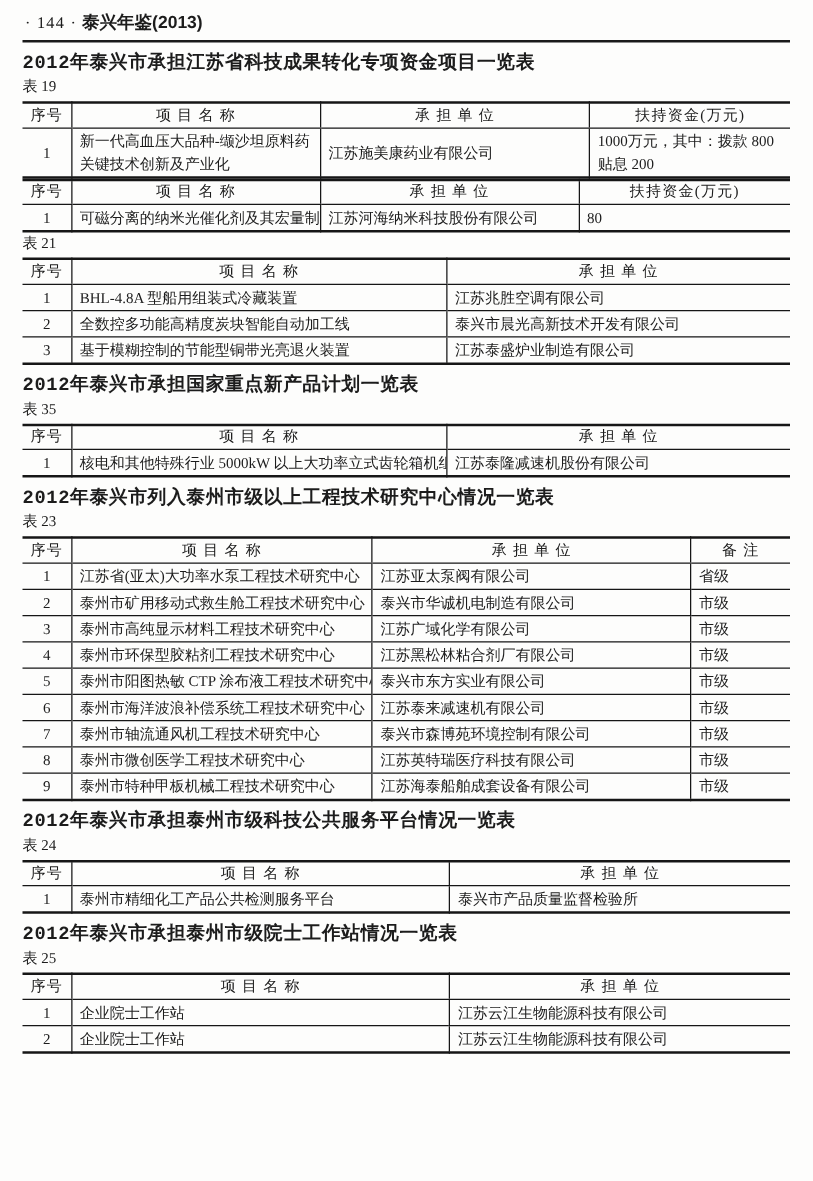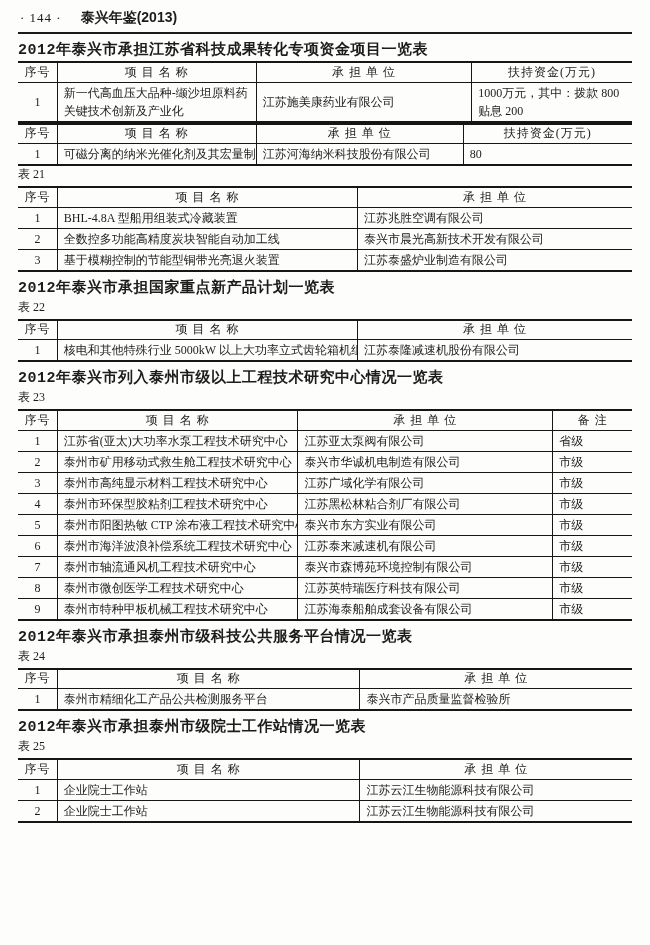--- a/index.html
+++ b/index.html
@@ -6,21 +6,21 @@
   html, body { width:650px; height:945px; }
   body {
     background:#fdfdfc;
     color:#1c1c1c;
     font-family:"Liberation Serif","DejaVu Serif",serif;
     overflow:hidden;
   }
   .page { width:650px; height:945px; padding:5px 18px 0 18px; }
 
   .page-header {
-    display:flex; align-items:baseline; gap:19px;
+    display:flex; align-items:baseline; gap:4px;
     padding:4px 0 5px 2px;
   }
   .page-num { font-size:13px; letter-spacing:1px; }
   .book-title {
     font-family:"Liberation Sans","DejaVu Sans",sans-serif;
     font-weight:bold; font-size:14px;
   }
   .header-rule { border-bottom:2px solid #1a1a1a; }
 
   .table-title {
@@ -56,20 +56,21 @@
 <div class="page">
   <div class="page-header">
     <span class="page-num">· 144 ·</span>
     <span class="book-title">泰兴年鉴(2013)</span>
   </div>
   <div class="header-rule"></div>
 
   <div id="tables-container">
       <section>
         <h2 class="table-title">2012年泰兴市承担江苏省科技成果转化专项资金项目一览表</h2>
+        <div class="table-label">表 19</div>
         <table class="tbl wrap-cells">
           <colgroup>
             <col style="width: 6.4%;">
             <col style="width: 32.4%;">
             <col style="width: 35.1%;">
             <col style="width: 26.1%;">
           </colgroup>
           <thead>
             <tr>
               <th>序号</th>
@@ -143,21 +144,21 @@
             <tr>
               <td class="num">3</td>
               <td>基于模糊控制的节能型铜带光亮退火装置</td>
               <td>江苏泰盛炉业制造有限公司</td>
             </tr>
           </tbody>
         </table>
       </section>
       <section>
         <h2 class="table-title">2012年泰兴市承担国家重点新产品计划一览表</h2>
-        <div class="table-label">表 22</div>
+        <div class="table-label">表 35</div>
         <table class="tbl">
           <colgroup>
             <col style="width: 6.4%;">
             <col style="width: 48.9%;">
             <col style="width: 44.7%;">
           </colgroup>
           <thead>
             <tr>
               <th>序号</th>
               <th>项 目 名 称</th>

